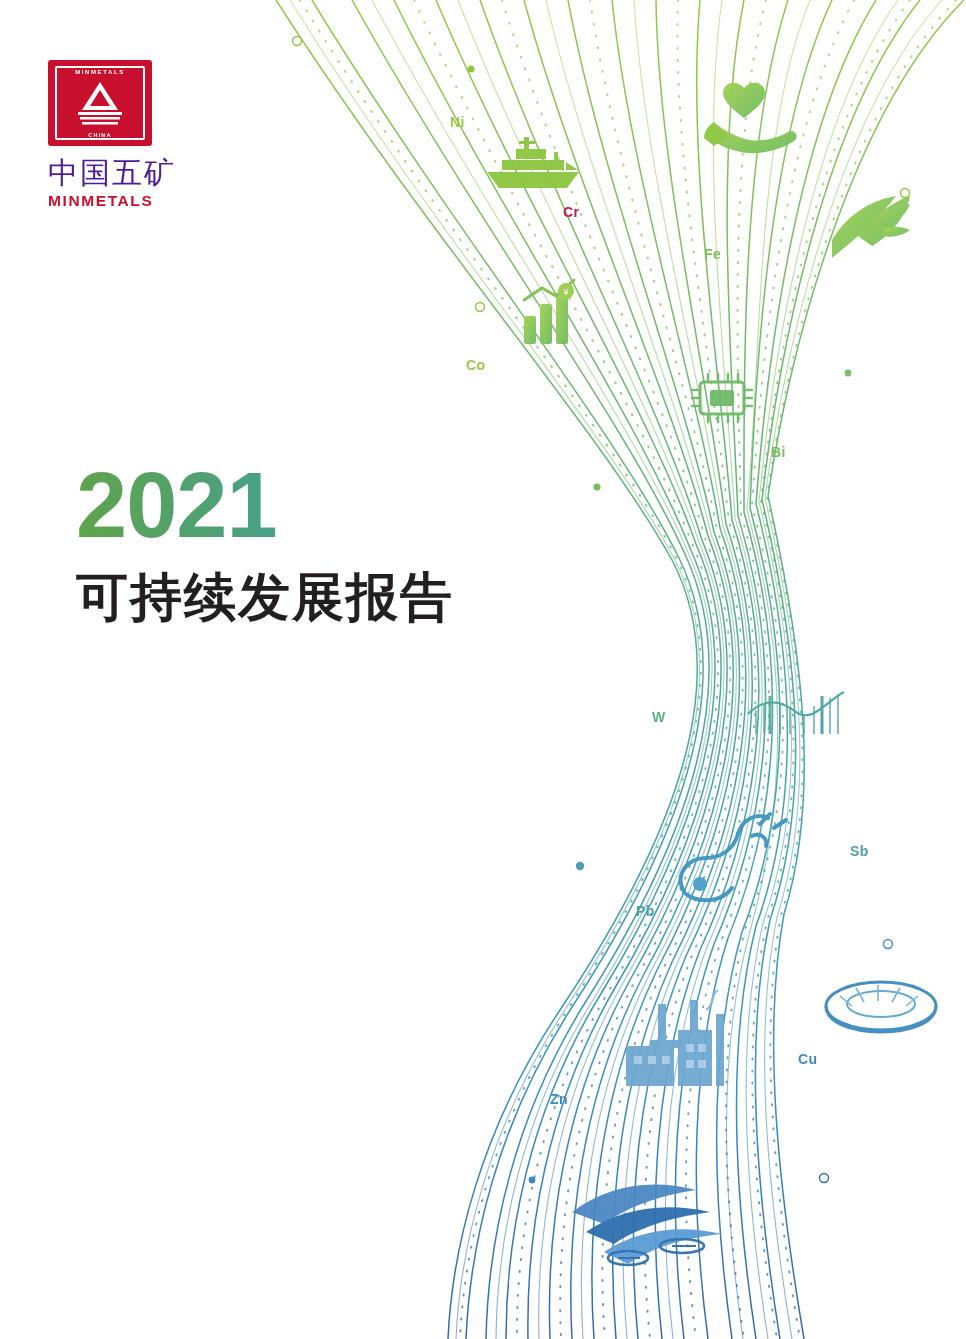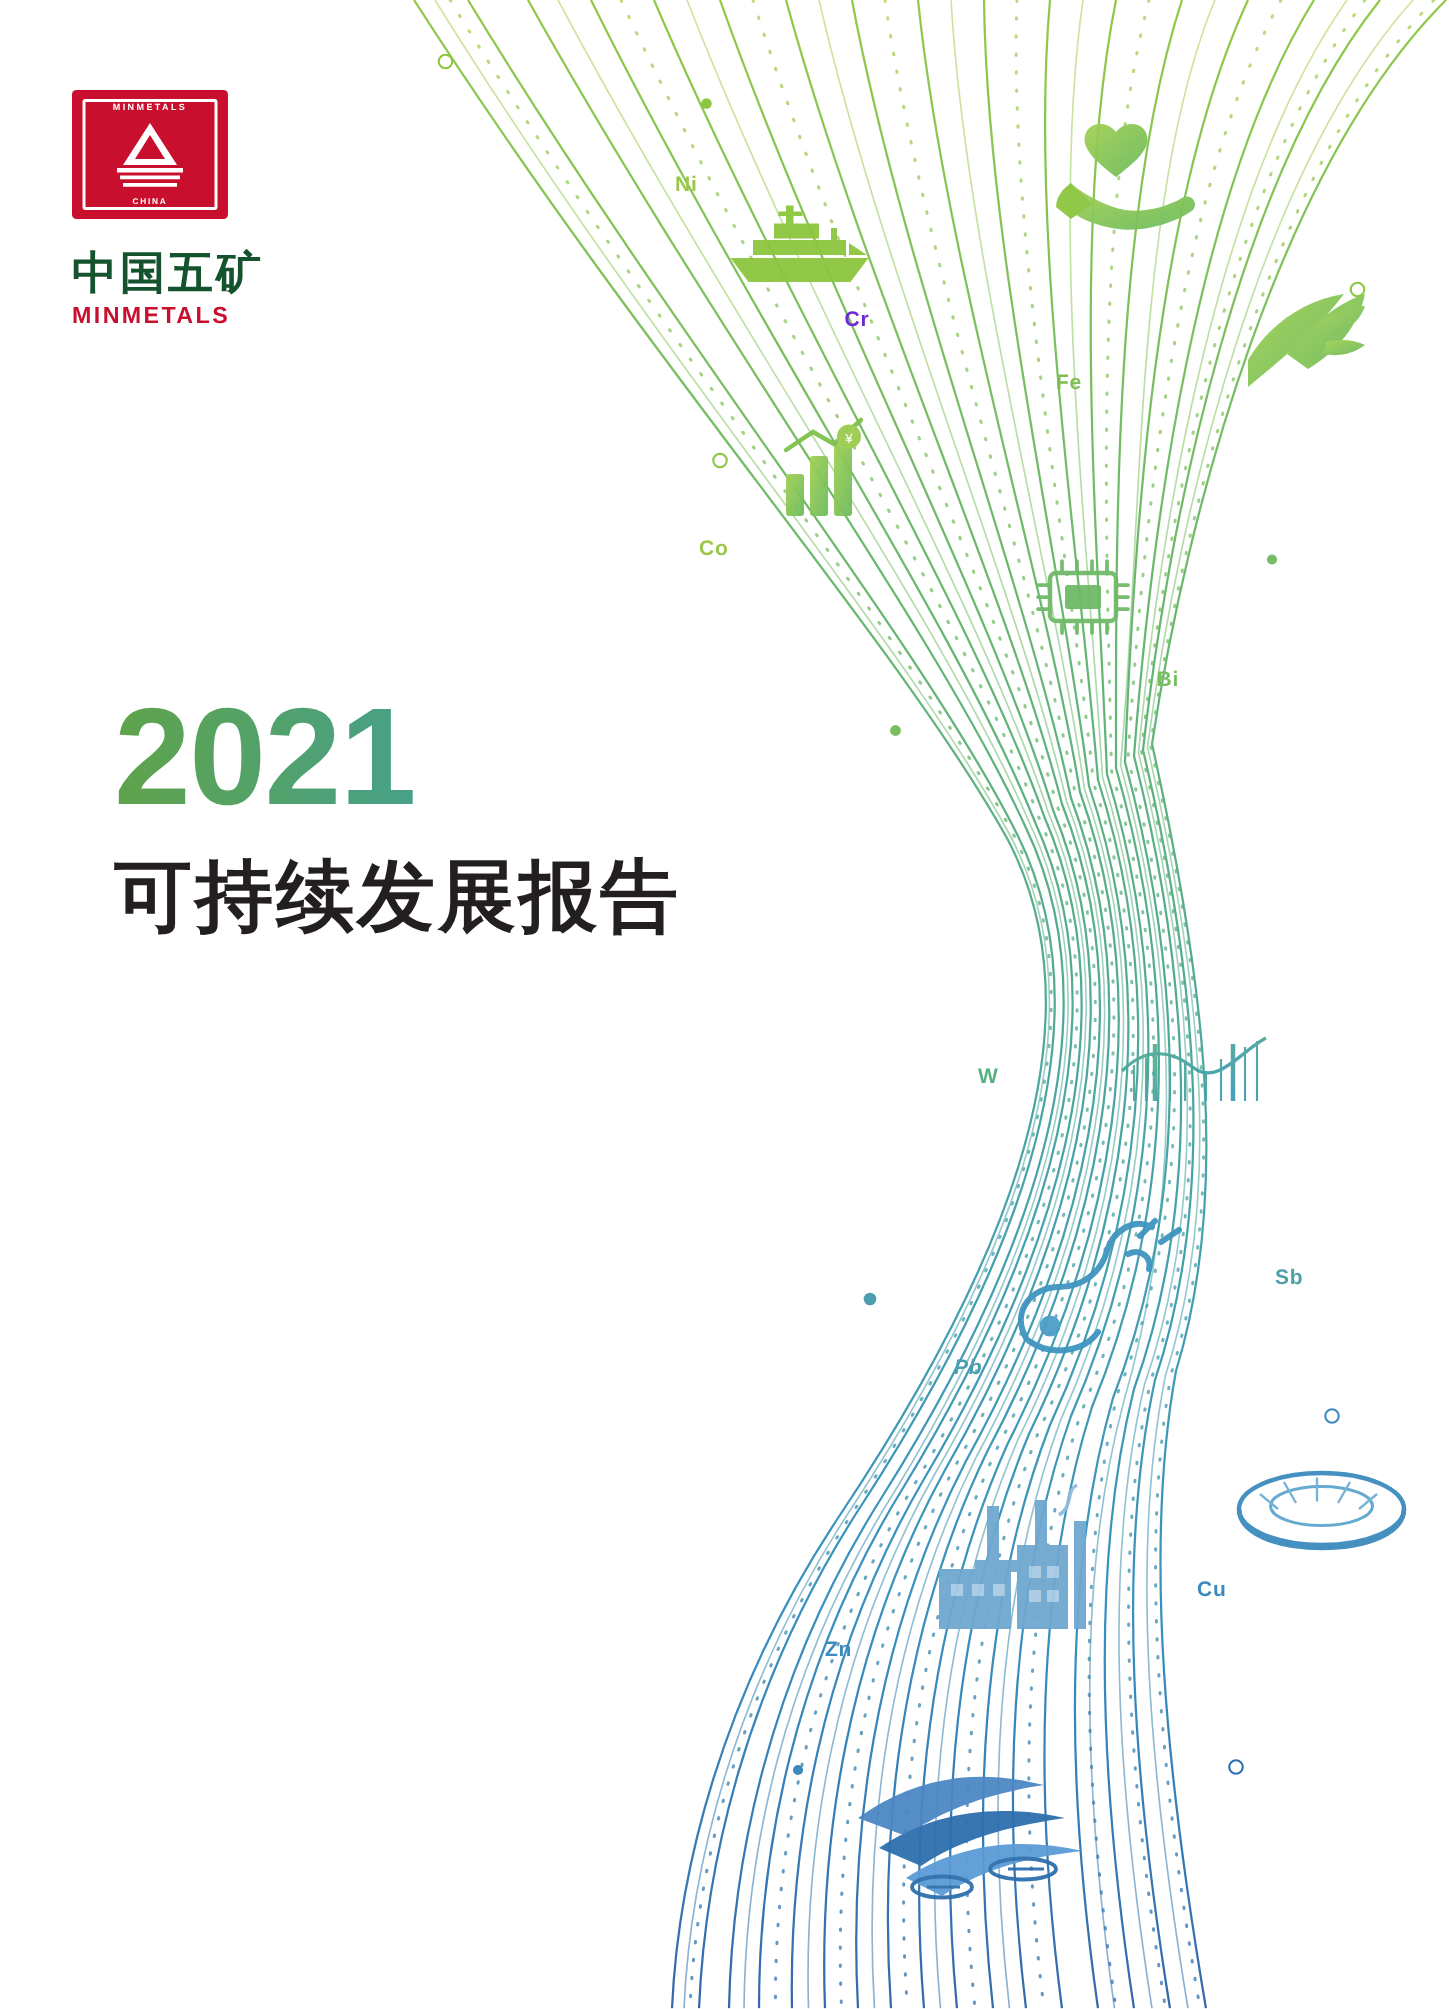--- a/index.html
+++ b/index.html
@@ -81,24 +81,24 @@
     font-size: 5.5px;
     letter-spacing: 1.2px;
     font-weight: bold;
   }
   #logo-mark svg {
     position: absolute;
     left: 0;
     top: 0;
   }
   #logo-cn {
-    margin-top: 20px;
-    color: #14532d;
+    margin-top: 10px;
+    color: #4c1d95;
     font-size: 30px;
-    font-weight: bold;
+    font-weight: normal;
     letter-spacing: 2px;
     line-height: 1.1;
     font-family: "Liberation Sans", sans-serif;
   }
   #logo-en {
     margin-top: 3px;
     color: #C8102E;
     font-size: 15.5px;
     font-weight: bold;
     letter-spacing: 1.6px;
@@ -329,27 +329,27 @@
       <path d="M572 1212 c36-26 76-34 124-22 -40 6-70 18-92 34z" fill="#4C87C4"></path>
       <path d="M586 1232 c36-24 78-30 124-20 -42 6-72 16-96 32z" fill="#2E6FAE"></path>
       <path d="M604 1252 c34-22 74-28 118-18 -40 4-70 14-94 30z" fill="#5B9BD5"></path>
       <ellipse cx="628" cy="1258" rx="20" ry="7" fill="none" stroke="#2E6FAE" stroke-width="2.6"></ellipse>
       <ellipse cx="682" cy="1246" rx="22" ry="7" fill="none" stroke="#2E6FAE" stroke-width="2.6"></ellipse>
       <path d="M618 1258 h22 M672 1246 h24" stroke="#2E6FAE" stroke-width="2"></path>
     </g>
   </svg>
 
   <div class="el-label" style="left:450px;top:114px;color:#9CC84A;text-align:center;">Ni</div>
-  <div class="el-label" style="left:563px;top:204px;color:#6d28d9;">Cr</div>
+  <div class="el-label" style="left:563px;top:204px;color:#be185d;">Cr</div>
   <div class="el-label" style="left:704px;top:246px;color:#7FBE52;">Fe</div>
   <div class="el-label" style="left:466px;top:318px;color:#9CC84A;margin-top:39px;">Co</div>
   <div class="el-label" style="left:771px;top:444px;color:#7BBE62;">Bi</div>
   <div class="el-label" style="left:652px;top:709px;color:#5BAF84;">W</div>
   <div class="el-label" style="left:827px;top:843px;color:#4E9FA8;margin-left:23px;">Sb</div>
-  <div class="el-label" style="left:636px;top:903px;color:#4C9FB0;font-style:italic;">Pb</div>
+  <div class="el-label" style="left:636px;top:903px;color:#4C9FB0;">Pb</div>
   <div class="el-label" style="left:798px;top:1051px;color:#3D8BBE;">Cu</div>
   <div class="el-label" style="left:550px;top:1091px;color:#3D8BBE;">Zn</div>
 
   <div id="logo-block">
     <div id="logo-mark">
       <div class="frame"></div>
       <div class="inner"></div>
       <div class="topword">MINMETALS</div>
       <svg width="104" height="86" viewBox="0 0 104 86" xmlns="http://www.w3.org/2000/svg">
         <g fill="#ffffff">

